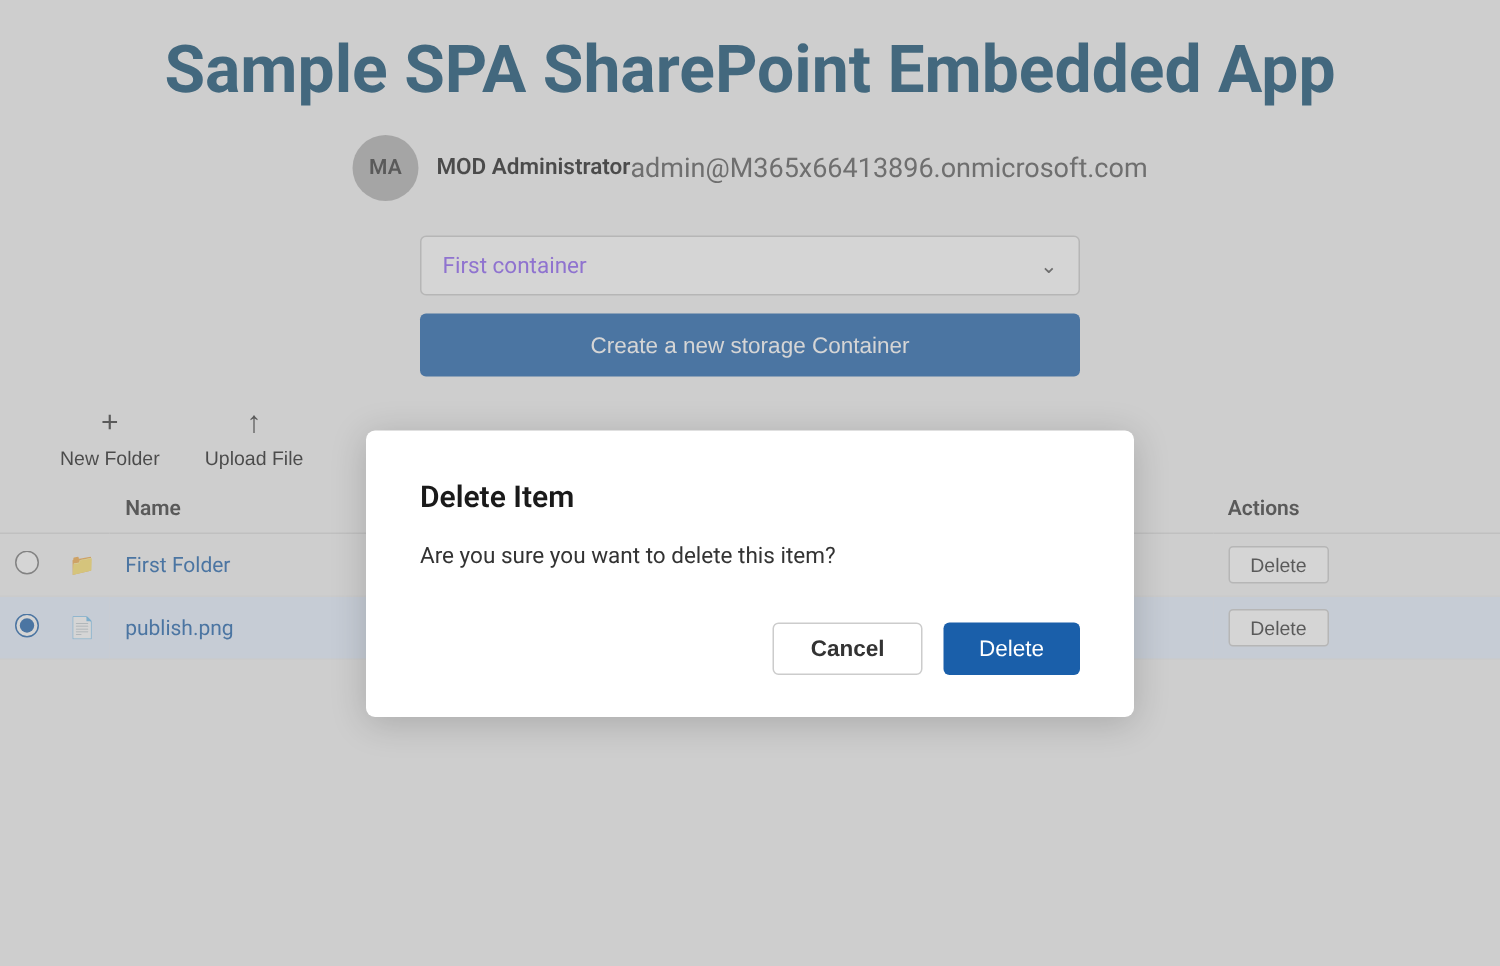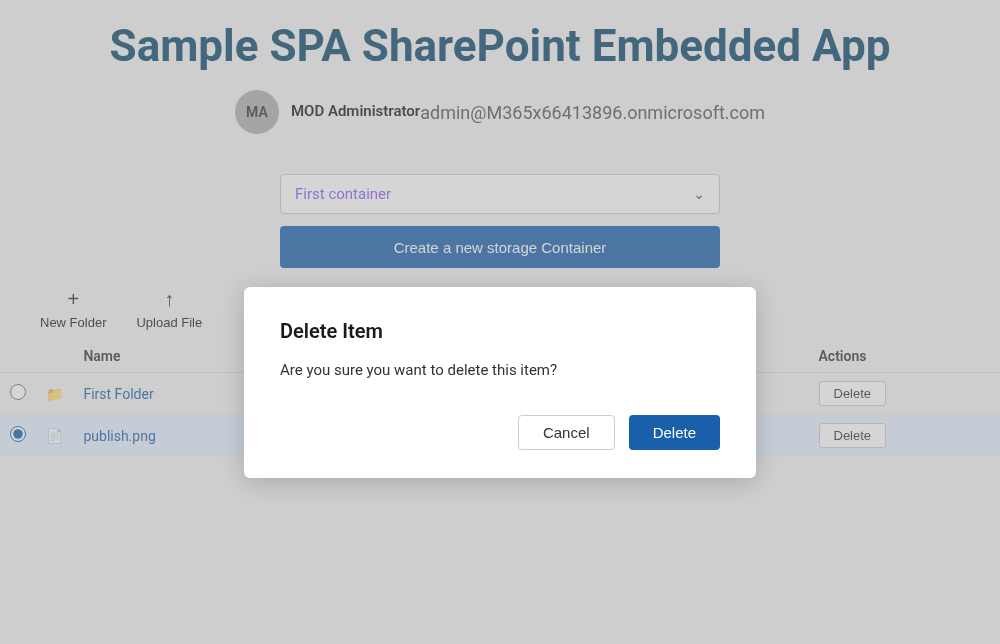--- a/index.html
+++ b/index.html
@@ -38,21 +38,21 @@
       font-weight: 700;
       color: #0c4a6e;
       margin-bottom: 18px;
       text-align: center;
     }
 
     .user-info {
       display: flex;
       align-items: center;
       gap: 12px;
-      margin-bottom: 40px;
+      margin-bottom: 23px;
     }
 
     .avatar {
       width: 44px;
       height: 44px;
       border-radius: 50%;
       background-color: #b0b0b0;
       display: flex;
       align-items: center;
       justify-content: center;
@@ -237,20 +237,21 @@
     }
 
     .cancel-btn {
       padding: 8px 24px;
       border: 1px solid #ccc;
       border-radius: 4px;
       background: white;
       font-size: 15px;
       cursor: pointer;
       color: #333;
+      font-weight: bold;
     }
 
     .delete-btn {
       padding: 8px 24px;
       border: none;
       border-radius: 4px;
       background: #1a5faa;
       font-size: 15px;
       cursor: pointer;
       color: white;

